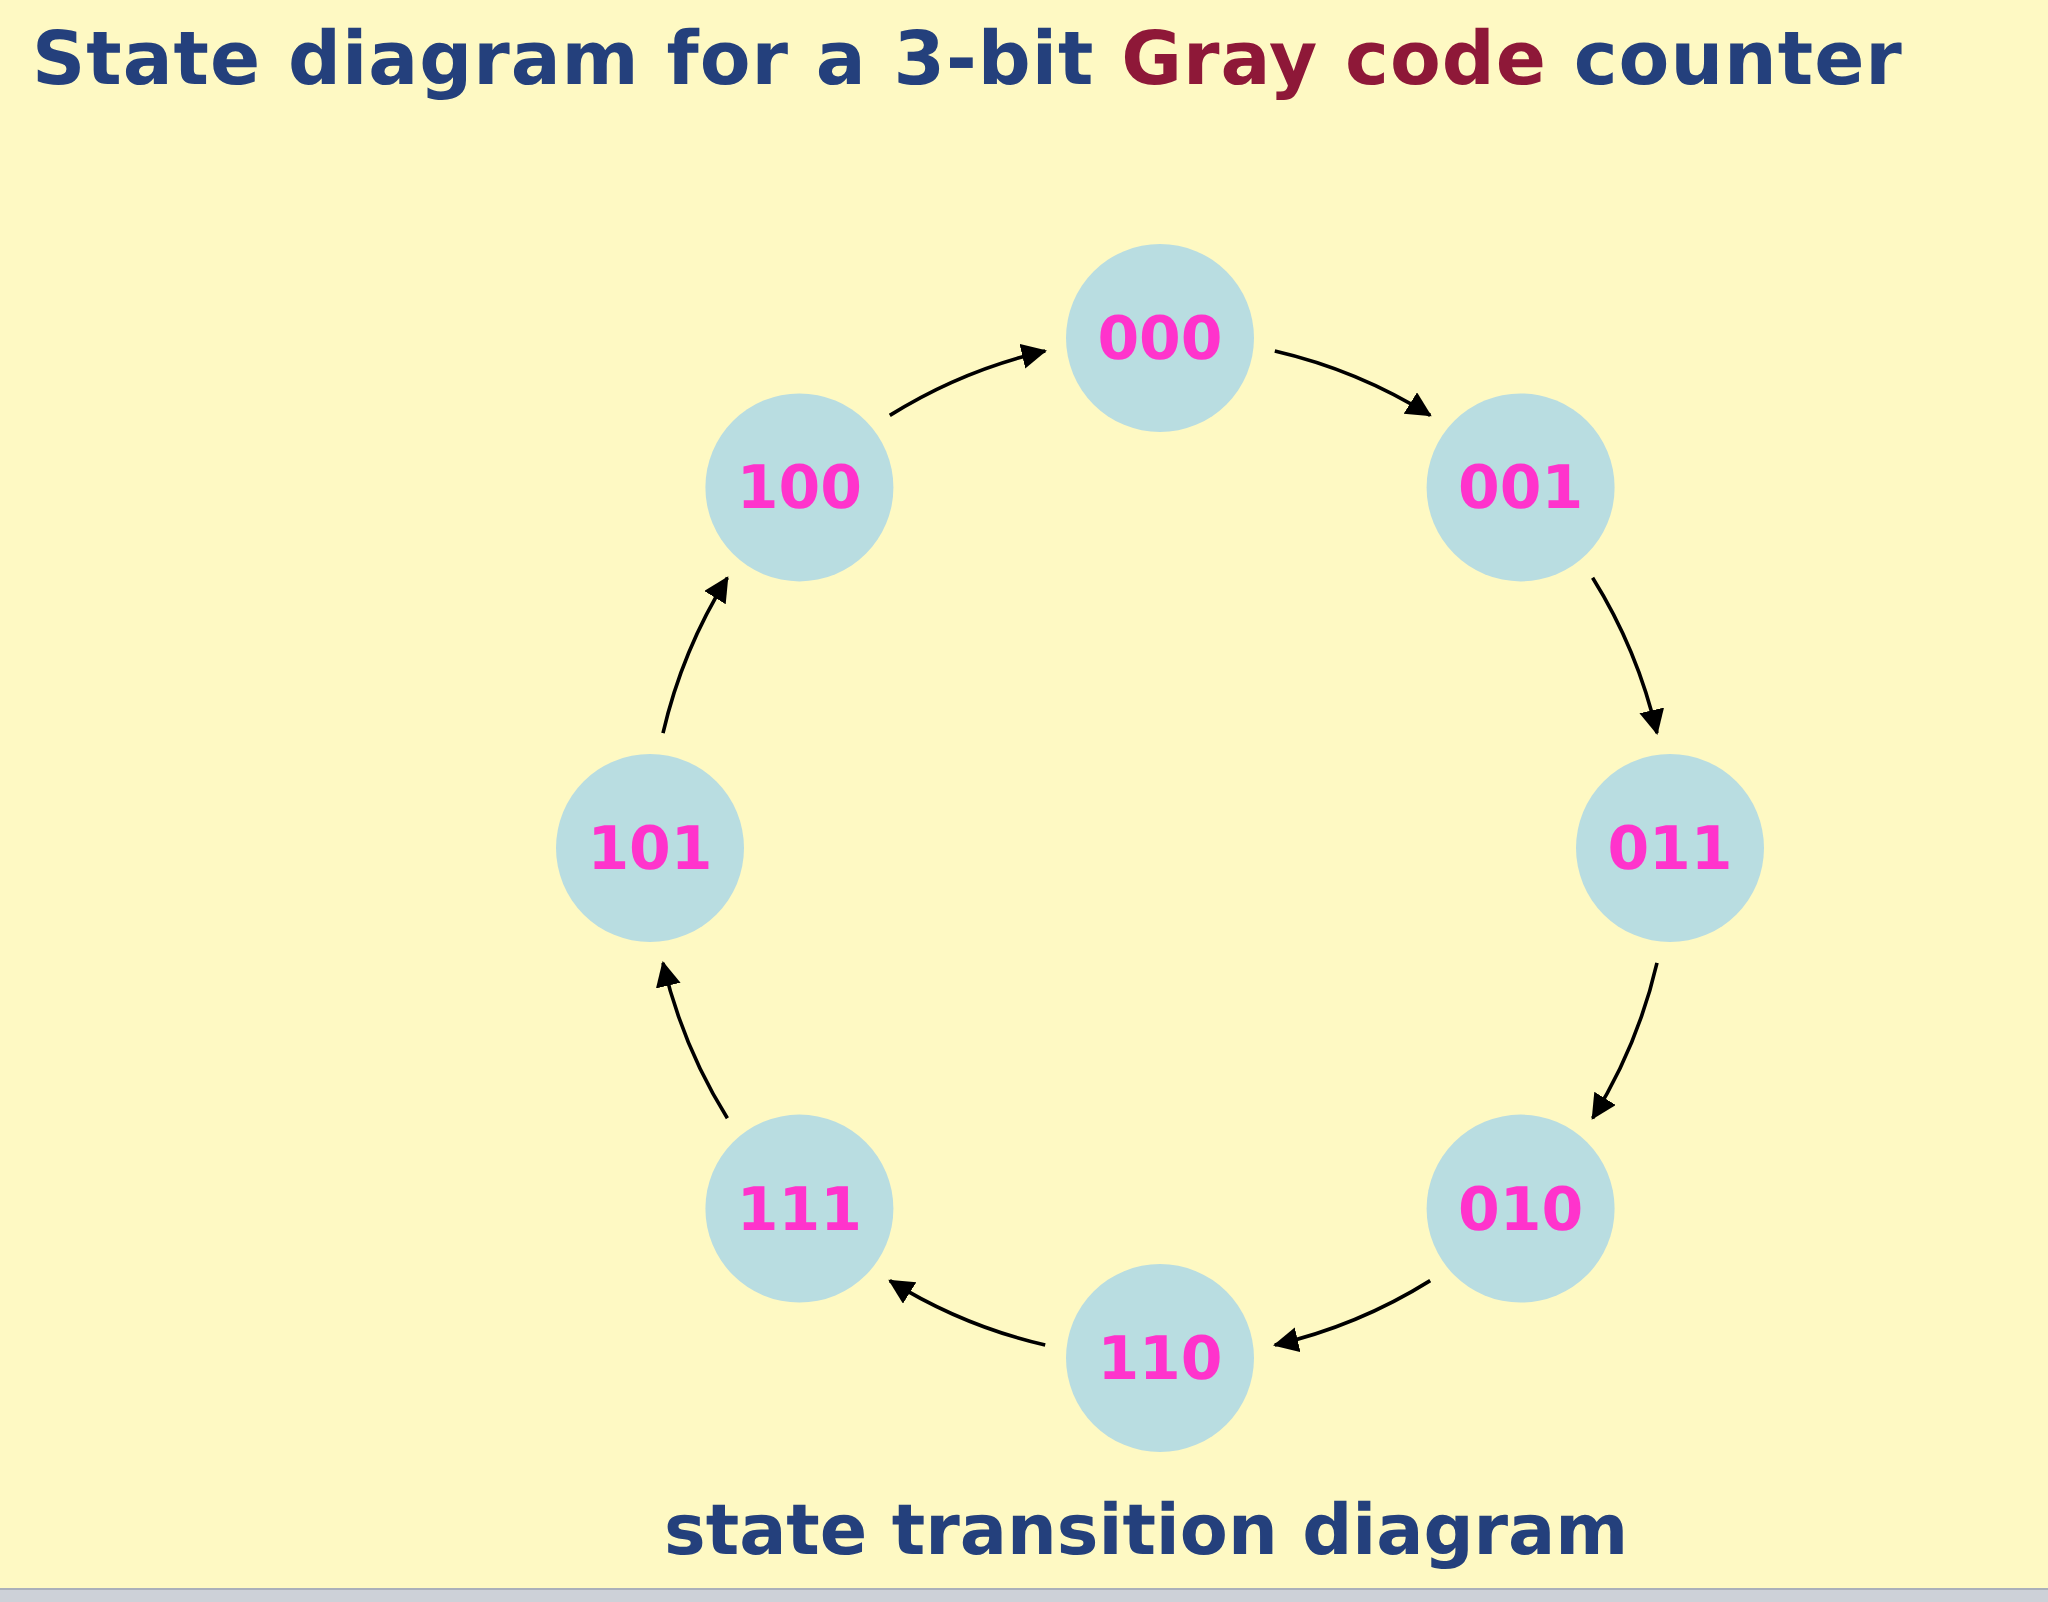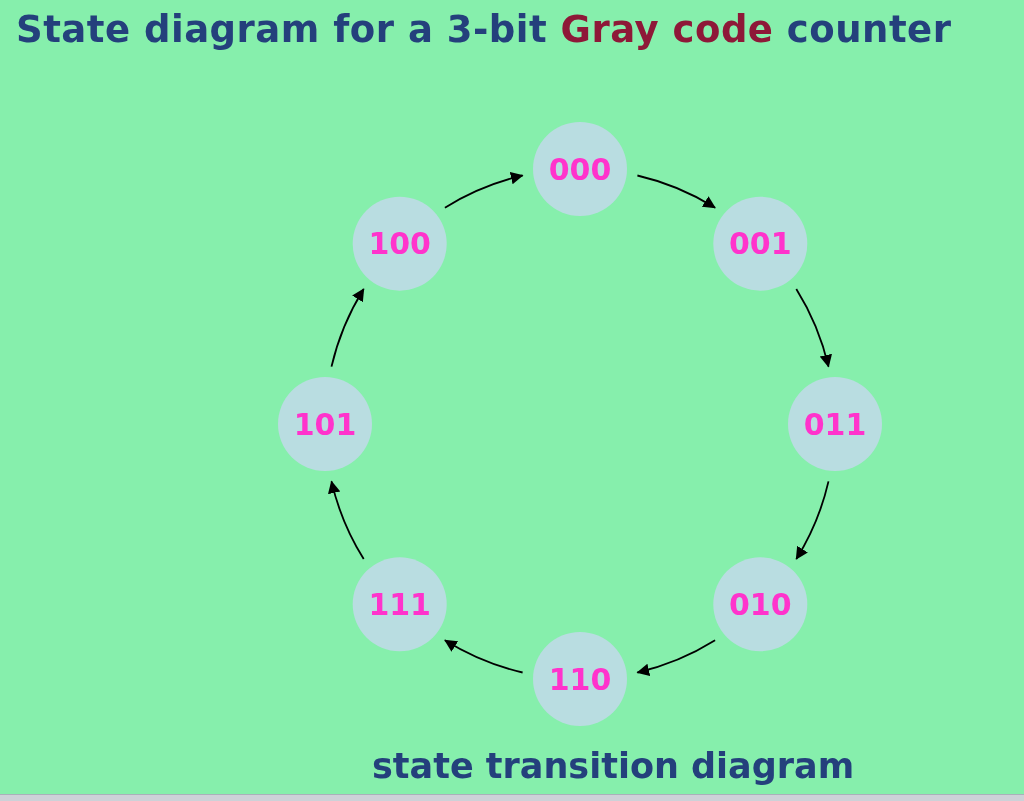--- a/index.html
+++ b/index.html
@@ -8,42 +8,42 @@
     width: 1024px;
     height: 801px;
     background: #ffffff;
     overflow: hidden;
     font-family: "DejaVu Sans", "Liberation Sans", sans-serif;
   }
   .page {
     position: relative;
     width: 1024px;
     height: 801px;
-    background: #86efac;
+    background: #fef9c3;
   }
   .title {
     position: absolute;
     left: 16px;
     top: 8px;
     margin: 0;
     font-size: 37px;
     font-weight: 700;
     letter-spacing: 0.5px;
     white-space: pre;
   }
   .title .navy { color: #24407c; }
   .title .maroon { color: #8e1838; }
   #diagram-svg {
     position: absolute;
     left: 0;
     top: 0;
   }
   .caption {
     position: absolute;
-    left: 372px;
+    left: 332px;
     top: 746px;
     font-size: 35px;
     font-weight: 600;
     color: #24407c;
     white-space: pre;
   }
   .bottom-bar {
     position: absolute;
     left: 0;
     bottom: 0;

